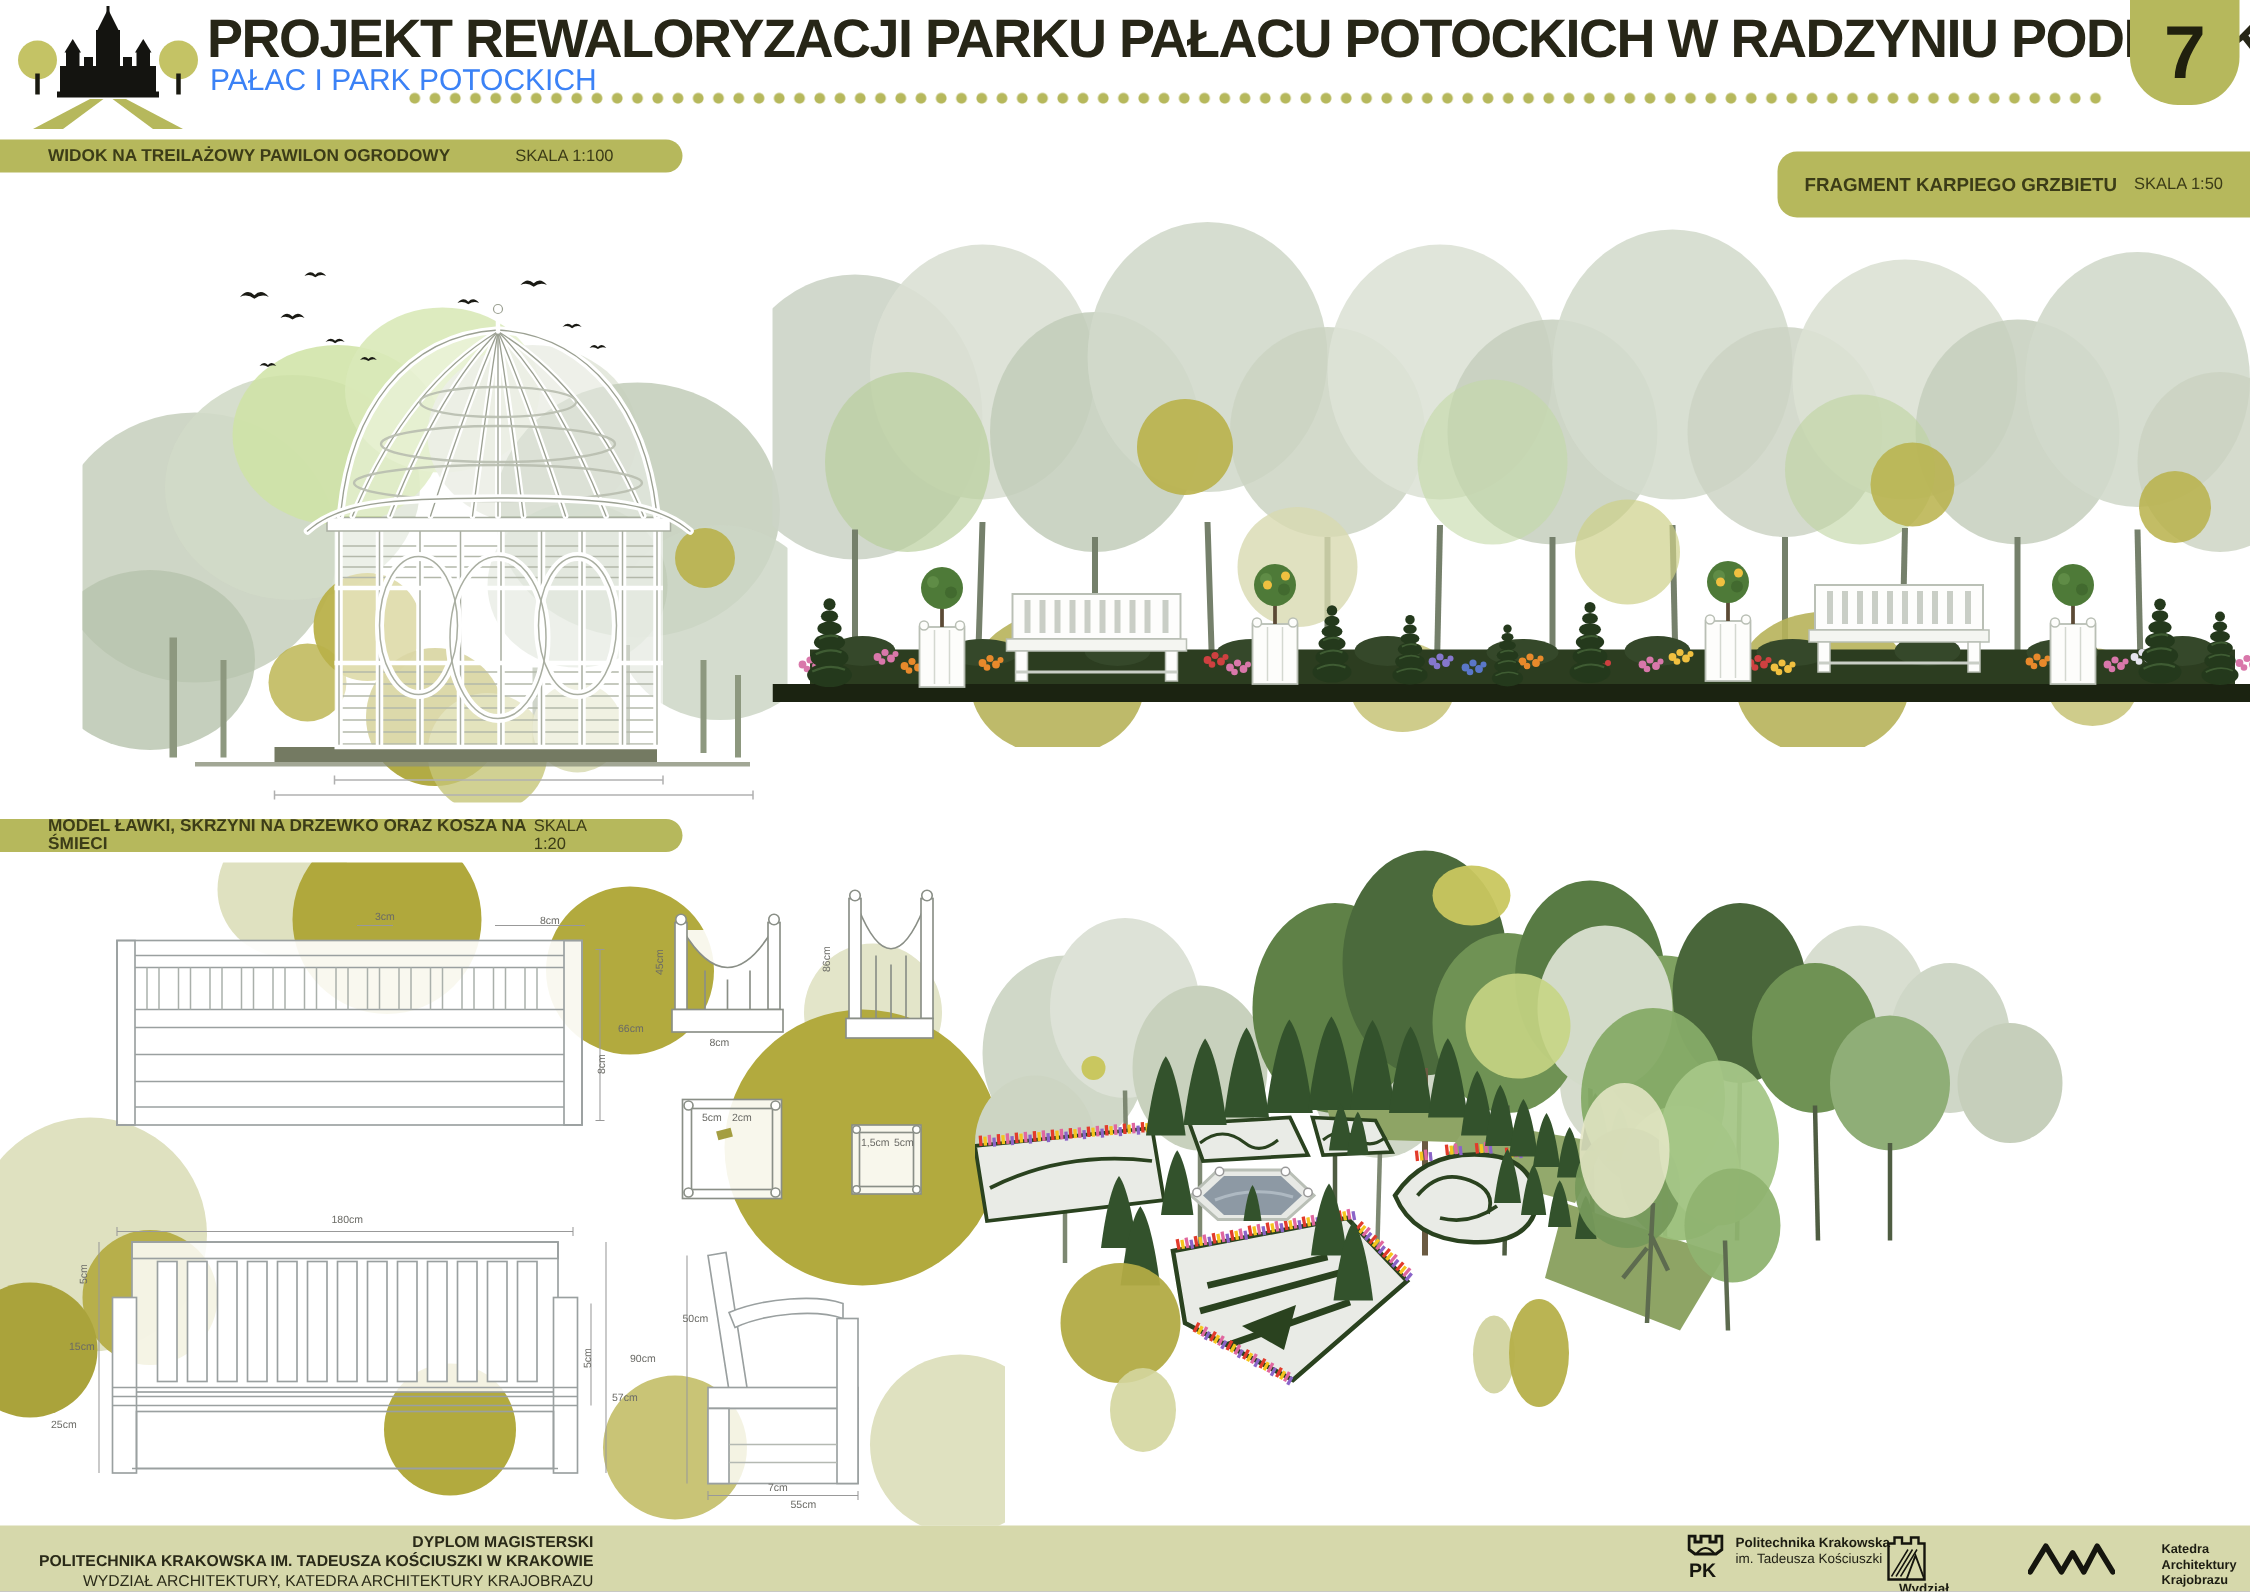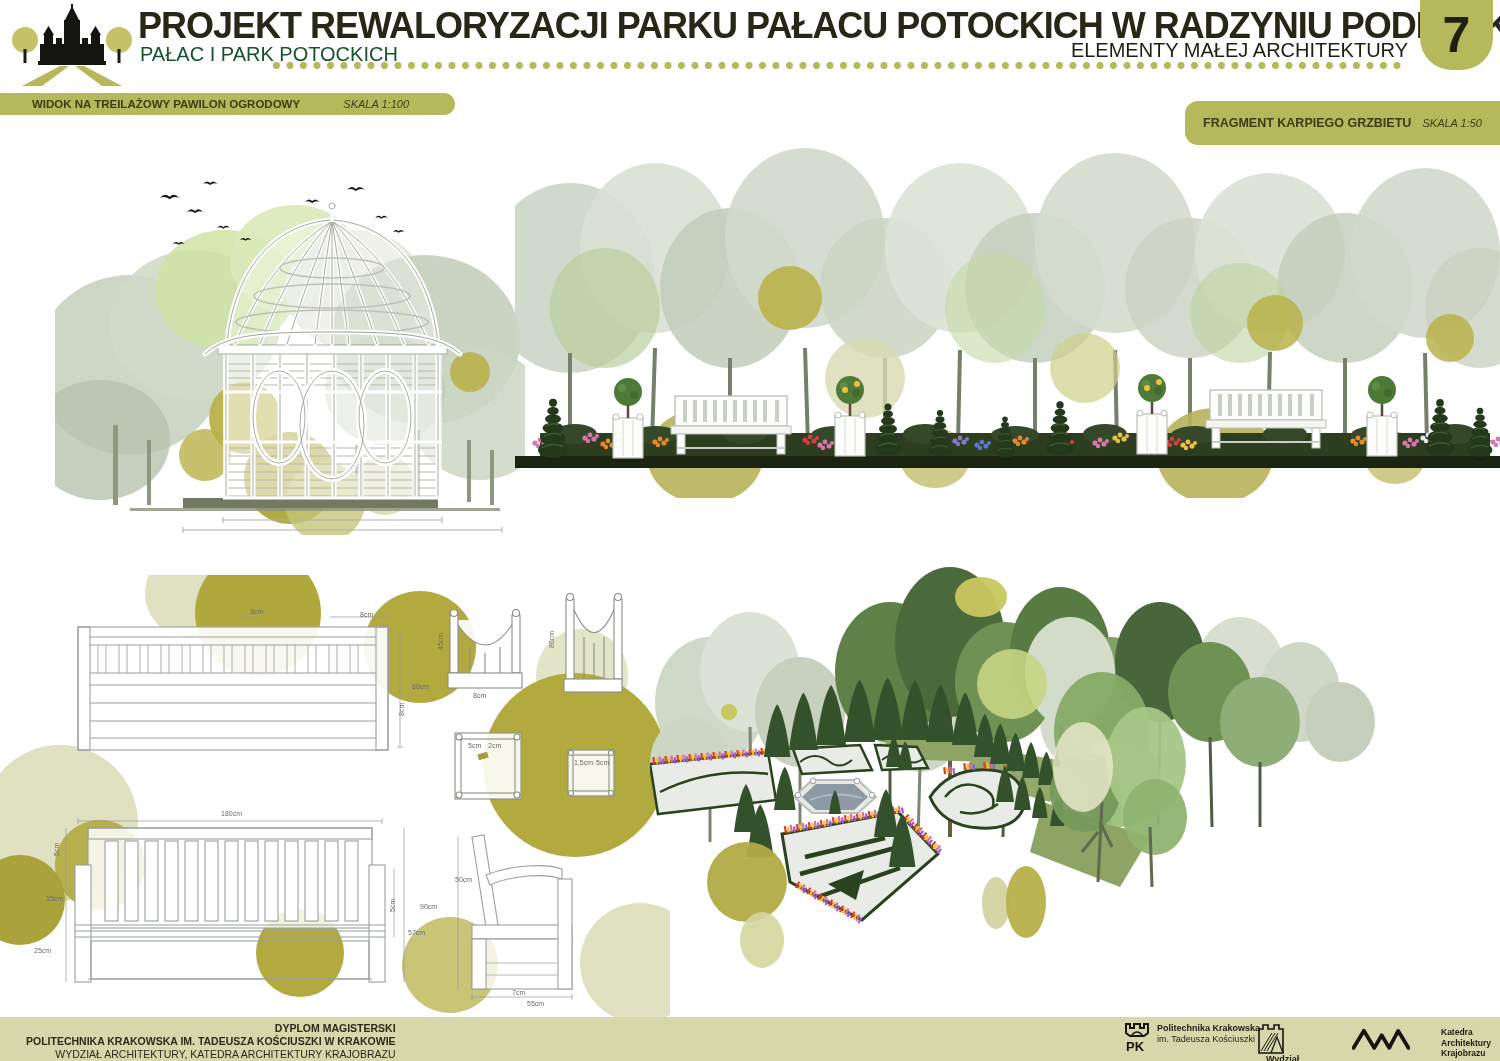--- a/index.html
+++ b/index.html
@@ -2,32 +2,32 @@
 <html><head>
 <meta charset="utf-8">
 <style>
   html,body{margin:0;padding:0;background:#9a9a9a;}
   .poster{position:relative;width:1500px;height:1061px;background:#ffffff;overflow:hidden;
           font-family:"Liberation Sans",sans-serif;color:#2d2c18;}
   
   .logo{position:absolute;left:10px;top:4px;width:124px;height:82px;}
   .title{position:absolute;left:138px;top:5px;font-size:36px;font-weight:bold;
          letter-spacing:-1px;white-space:nowrap;color:#272617;}
-  .sub-left{position:absolute;left:140px;top:43px;font-size:20px;color:#14532d;white-space:nowrap;}
+  .sub-left{position:absolute;left:140px;top:43px;font-size:20px;color:#3b82f6;white-space:nowrap;}
   .sub-right{position:absolute;right:92px;top:39px;font-size:20px;color:#1e1e12;white-space:nowrap;}
   .dots{position:absolute;left:272px;right:94px;top:61px;height:9px;
         background:radial-gradient(circle at 4.5px 4.5px,#b6b85c 3.2px,rgba(0,0,0,0) 3.9px);
         background-size:13.5px 9px;background-repeat:repeat-x;}
   .badge{position:absolute;left:1420px;top:0;width:73px;height:70px;background:#b6b85c;
          border-radius:0 0 32px 32px;display:flex;align-items:center;justify-content:center;
          font-size:50px;font-weight:bold;color:#20200e;}
   
   .bar{position:absolute;background:#b6b85c;color:#3c3c17;display:flex;align-items:center;
        box-sizing:border-box;font-weight:bold;}
-  .bar .scale{font-weight:normal;font-style:italic;margin-left:auto;font-size:11px;}
+  .bar .scale{font-weight:normal;margin-left:auto;font-size:11px;}
   .bar-left{left:0;width:455px;height:22px;border-radius:0 11px 11px 0;padding:0 46px 0 32px;font-size:11.5px;align-items:center;}
   .bar-right{right:0;width:315px;height:44px;border-radius:13px 0 0 13px;padding:0 18px;font-size:12.5px;}
   #bar-pavilion{top:93px;}
   #bar-carp{top:101px;}
   #bar-fountain{top:508px;}
   #bar-furniture{top:546px;}
   
   .panel{position:absolute;}
   #panel-pavilion{left:55px;top:140px;width:470px;height:395px;}
   #panel-carp{left:515px;top:138px;width:985px;height:360px;}
@@ -70,31 +70,34 @@
         <rect x="46" y="34" width="6" height="10"></rect>
         <rect x="72" y="34" width="6" height="10"></rect>
         <rect x="28" y="57" width="68" height="4"></rect>
       </g>
       <polygon points="12,82 50,62 59,62 32,82" fill="#b6b85c"></polygon>
       <polygon points="112,82 74,62 65,62 92,82" fill="#b6b85c"></polygon>
     </svg>
   </div>
   <div class="title">PROJEKT REWALORYZACJI PARKU PAŁACU POTOCKICH W RADZYNIU PODLASKIM</div>
   <div class="sub-left">PAŁAC I PARK POTOCKICH</div>
-  <div class="sub-right">ELEMENTY MAŁEJ ARCHITEKTURY</div>
   <div class="dots"></div>
   <div class="badge">7</div>
 
   <div class="bar bar-left" id="bar-pavilion">
     <span>WIDOK NA TREILAŻOWY PAWILON OGRODOWY</span>
     <span class="scale">SKALA 1:100</span>
   </div>
   <div class="bar bar-right" id="bar-carp">
     <span>FRAGMENT KARPIEGO GRZBIETU</span>
     <span class="scale">SKALA 1:50</span>
+  </div>
+  <div class="bar bar-left" id="bar-furniture">
+    <span>MODEL ŁAWKI, SKRZYNI NA DRZEWKO ORAZ KOSZA NA ŚMIECI</span>
+    <span class="scale">SKALA 1:20</span>
   </div>
 
   <div class="panel" id="panel-pavilion">
     <svg viewBox="0 0 470 395">
       <defs>
         <path id="bird" d="M0,0 Q4,-5 8,-1 Q12,-5 16,0 Q12,-2 8,1 Q4,-2 0,0 Z" fill="#1a1a14"></path>
       </defs>
       <g>
         <ellipse cx="75" cy="225" rx="95" ry="90" fill="#c5cfbc" opacity=".85"></ellipse>
         <ellipse cx="45" cy="300" rx="70" ry="60" fill="#b7c3ac" opacity=".8"></ellipse>

